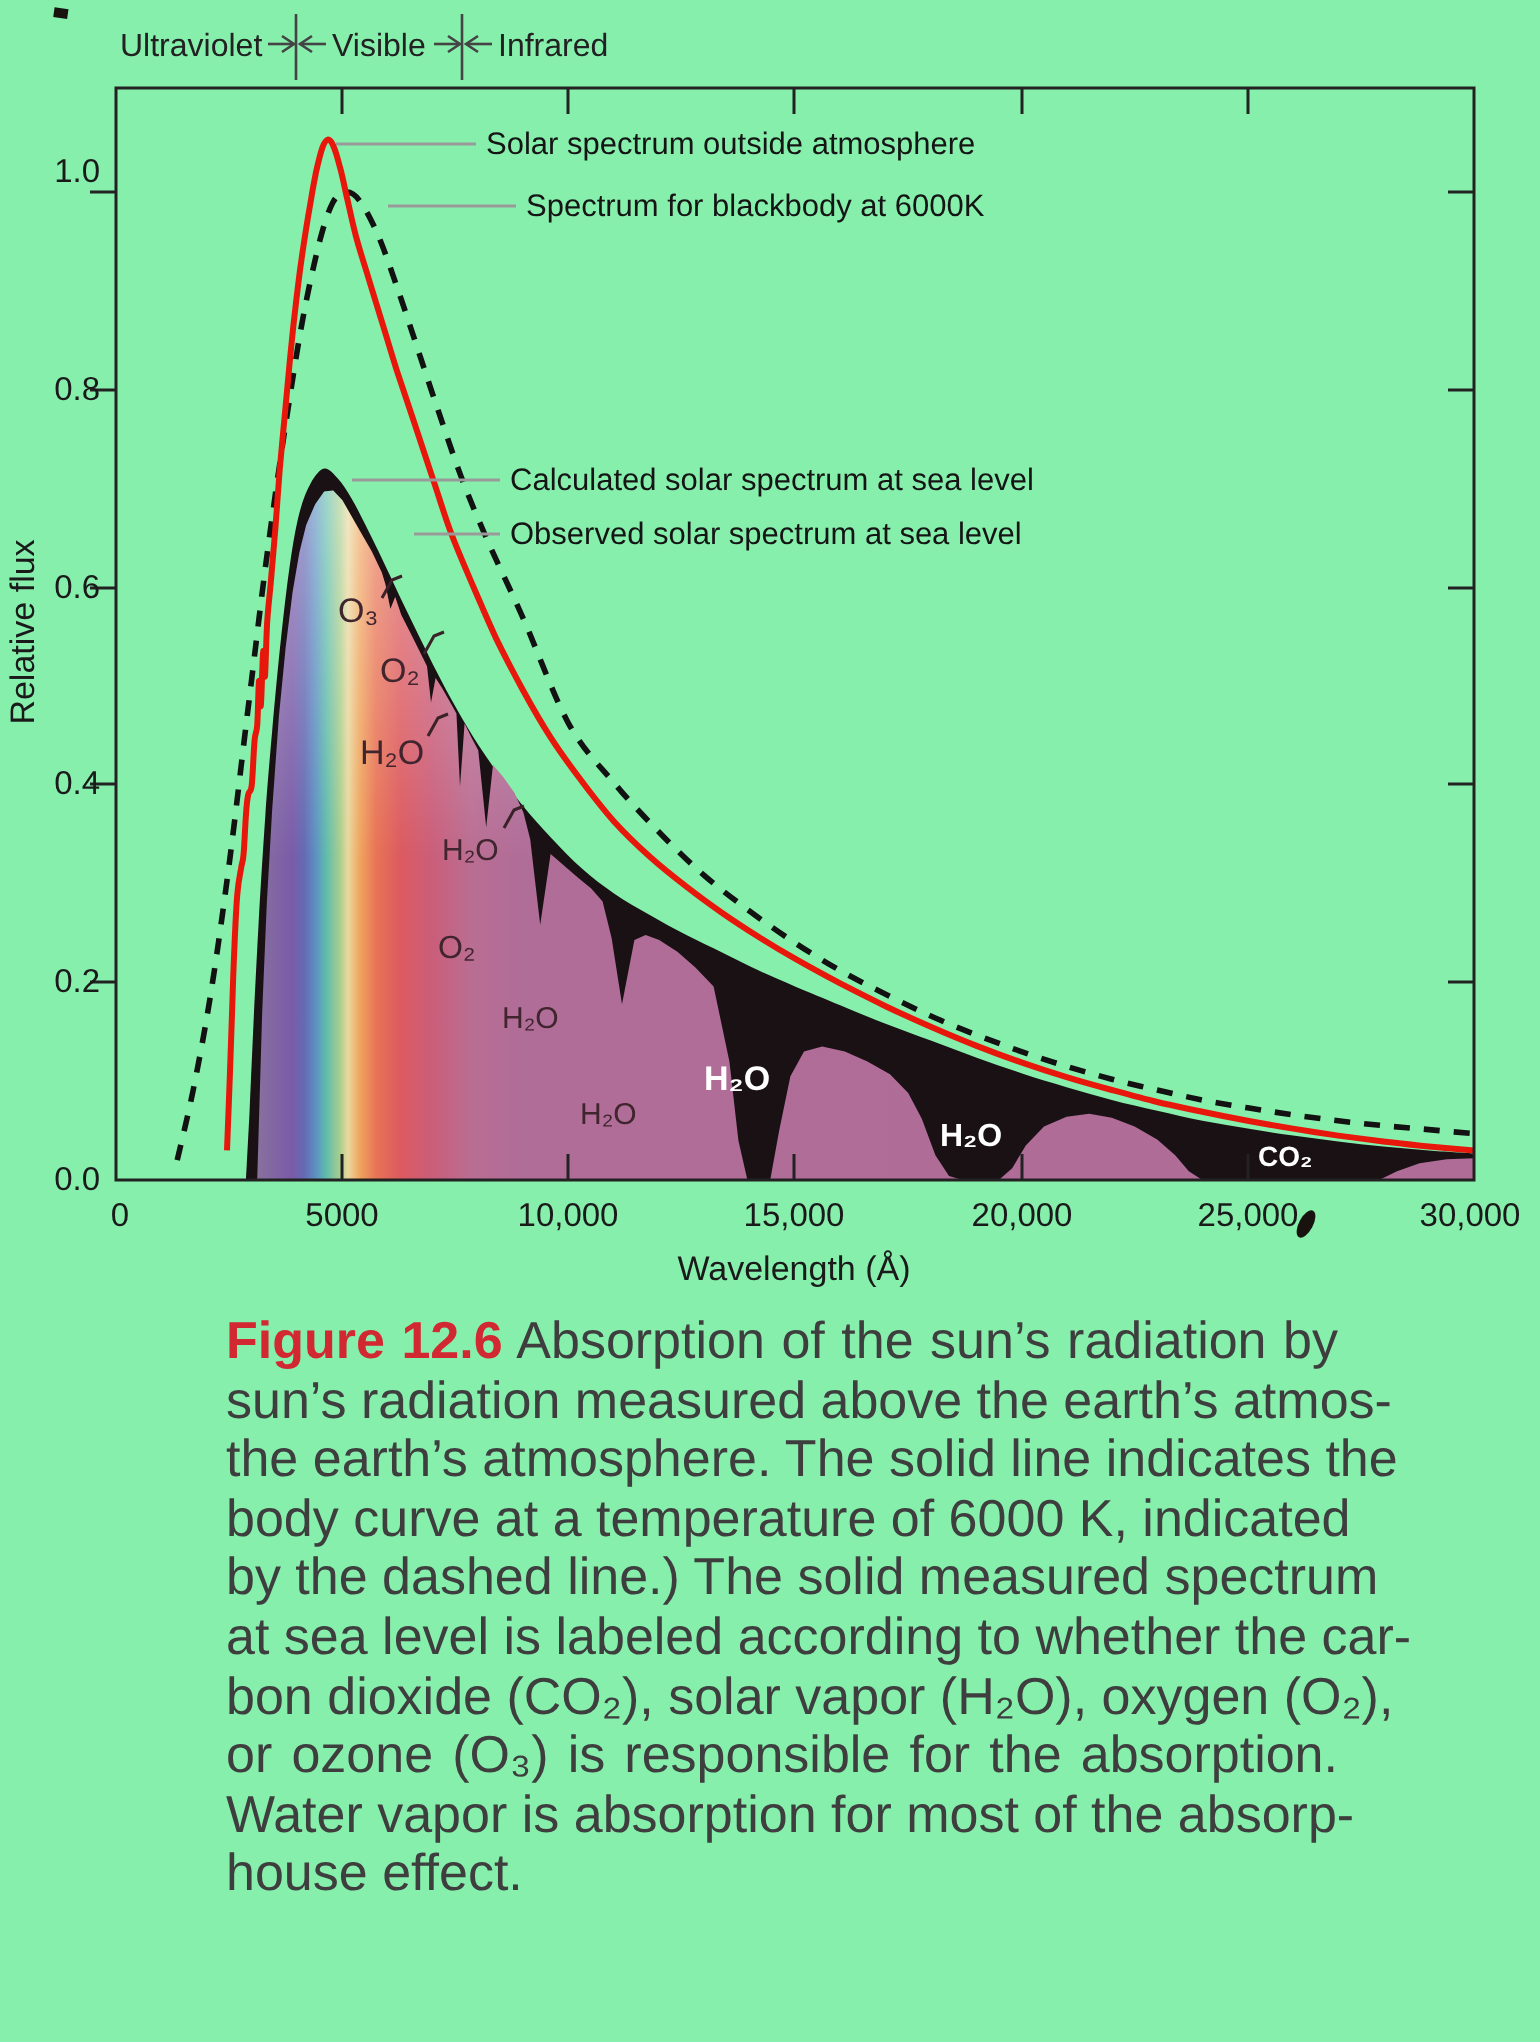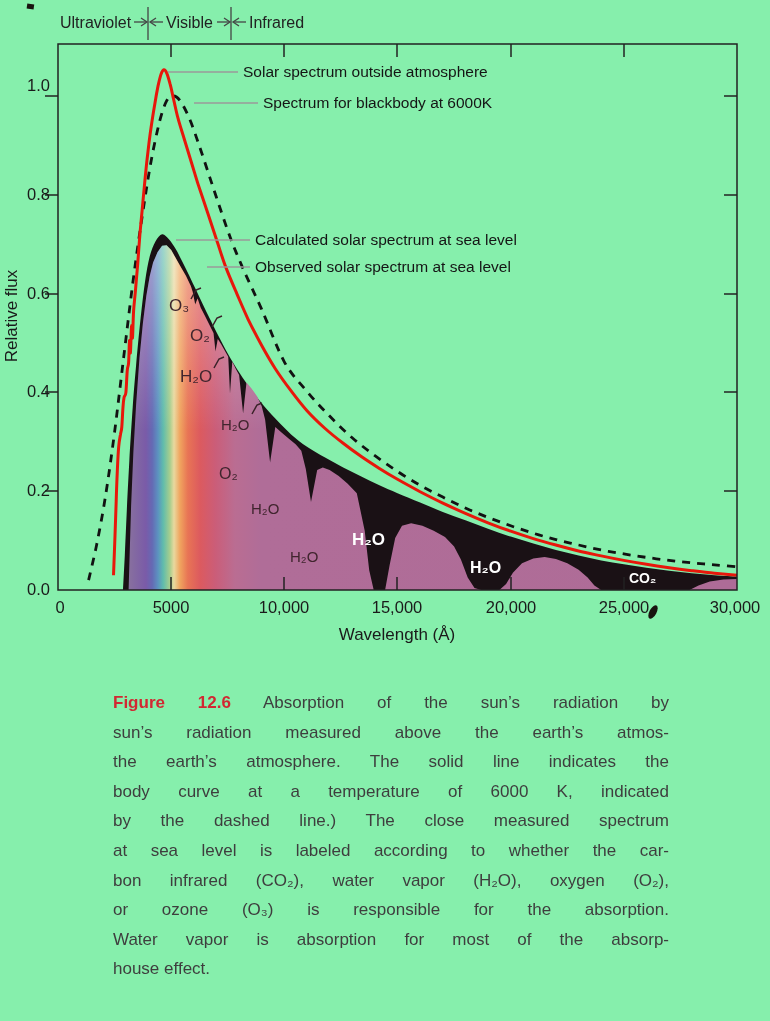--- a/index.html
+++ b/index.html
@@ -1,20 +1,20 @@
 <!DOCTYPE html>
 <html><head>
 <meta charset="utf-8">
 <style>
   html,body{margin:0;padding:0;background:#fff;}
   .page{position:relative;width:770px;height:1021px;background:#86efac;overflow:hidden;
         font-family:"Liberation Sans","DejaVu Sans",sans-serif;}
   svg text{font-family:"Liberation Sans","DejaVu Sans",sans-serif;}
-  .caption{position:absolute;left:113px;top:688px;width:556px;color:#3e3e3e;
-           font-size:17px;line-height:29.6px;}
+  .caption{position:absolute;left:113px;top:656px;width:556px;color:#3e3e3e;
+           font-size:26px;line-height:29.6px;}
   .cap-line{text-align:justify;text-align-last:justify;white-space:nowrap;}
   .cap-line.wrapok{white-space:normal;}
   .cap-line.last{text-align-last:left;}
   .fig-num{color:#d12832;font-weight:bold;}
 </style>
 </head>
 <body>
 
 <div class="page">
 
@@ -163,21 +163,21 @@
     <rect x="27" y="4" width="7" height="5" transform="rotate(8 30 6)"></rect>
     <ellipse cx="653" cy="612" rx="3.5" ry="7.5" transform="rotate(28 653 612)"></ellipse>
   </g>
 </svg>
 
 <div class="caption">
   <div class="cap-line wrapok"><span class="fig-num">Figure 12.6</span> <span>Absorption of the sun’s radiation by</span></div>
   <div class="cap-line">sun’s radiation measured above the earth’s atmos-</div>
   <div class="cap-line">the earth’s atmosphere. The solid line indicates the</div>
   <div class="cap-line">body curve at a temperature of 6000 K, indicated</div>
-  <div class="cap-line">by the dashed line.) The close measured spectrum</div>
+  <div class="cap-line">by the dashed line.) The solid measured spectrum</div>
   <div class="cap-line">at sea level is labeled according to whether the car-</div>
-  <div class="cap-line">bon infrared (CO₂), water vapor (H₂O), oxygen (O₂),</div>
+  <div class="cap-line">bon dioxide (CO₂), solar vapor (H₂O), oxygen (O₂),</div>
   <div class="cap-line">or ozone (O₃) is responsible for the absorption.</div>
   <div class="cap-line">Water vapor is absorption for most of the absorp-</div>
   <div class="cap-line last">house effect.</div>
 </div>
 
 </div>
 
 </body></html>

